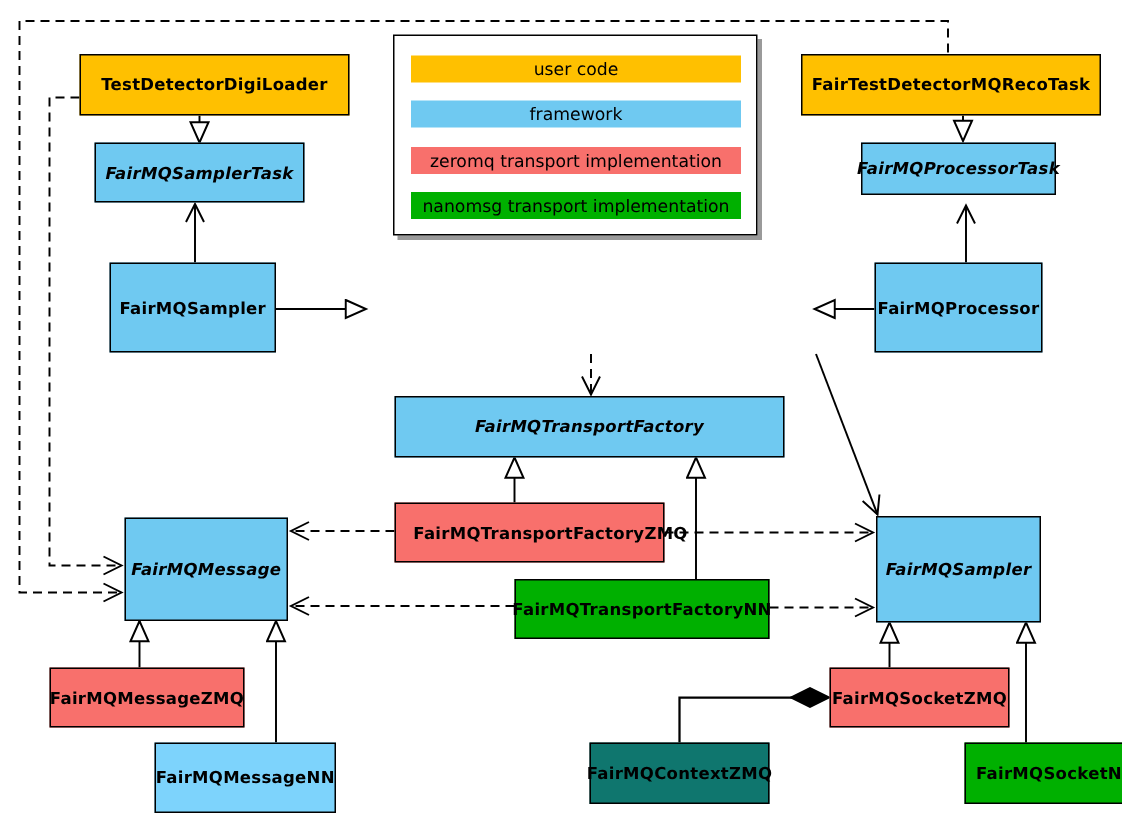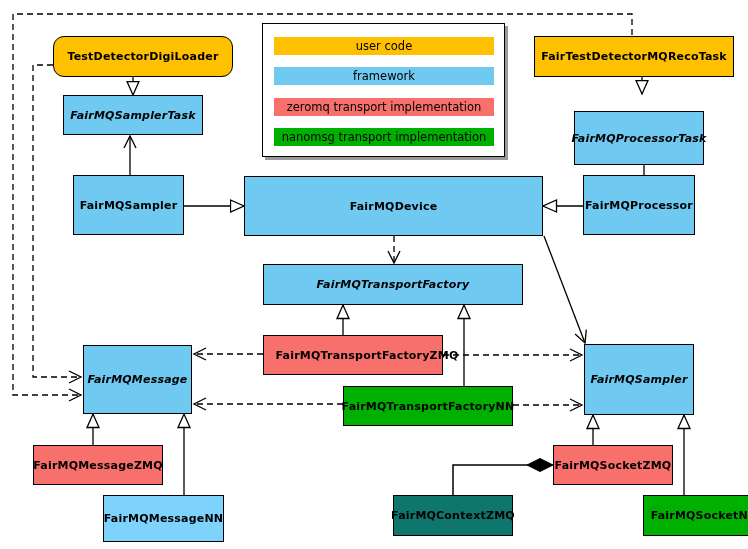--- a/index.html
+++ b/index.html
@@ -68,31 +68,30 @@
     <polygon points="553,465 540,458.5 527,465 540,471.5" fill="#000" stroke="#000"></polygon>
   </svg>
 
   <div id="legend">
     <div class="legend-bar" style="top: 13px; background-color: rgb(255, 192, 0);">user code</div>
     <div class="legend-bar" style="top: 43px; background-color: rgb(111, 201, 241);">framework</div>
     <div class="legend-bar" style="top: 74px; background-color: rgb(248, 112, 108);">zeromq transport implementation</div>
     <div class="legend-bar" style="top: 104px; background-color: rgb(0, 176, 0);">nanomsg transport implementation</div>
   </div>
 
-  <div class="node" style="left: 53px; top: 36px; width: 180px; height: 41px; background-color: rgb(255, 192, 0); border-radius: 11px;">TestDetectorDigiLoader</div>
+  <div class="node" style="left: 53px; top: 36px; width: 180px; height: 41px; background-color: rgb(255, 192, 0);">TestDetectorDigiLoader</div>
 
   <div class="node" style="left: 534px; top: 36px; width: 200px; height: 41px; background-color: rgb(255, 192, 0);">FairTestDetectorMQRecoTask</div>
 
   <div class="node abstract" style="left: 63px; top: 95px; width: 140px; height: 40px; background-color: rgb(111, 201, 241);">FairMQSamplerTask</div>
 
-  <div class="node abstract" style="left: 574px; top: 111px; width: 130px; height: 54px; background-color: rgb(111, 201, 241); font-style: italic;">FairMQProcessorTask</div>
+  <div class="node abstract" style="left: 574px; top: 95px; width: 130px; height: 35px; background-color: rgb(111, 201, 241); font-style: italic;">FairMQProcessorTask</div>
 
   <div class="node" style="left: 73px; top: 175px; width: 111px; height: 60px; background-color: rgb(111, 201, 241);">FairMQSampler</div>
 
-  <div class="node" style="left: 244px; top: 176px; width: 299px; height: 60px; background-color: rgb(111, 201, 241);">FairMQDevice</div>
 
   <div class="node" style="left: 583px; top: 175px; width: 112px; height: 60px; background-color: rgb(111, 201, 241);">FairMQProcessor</div>
 
   <div class="node abstract" style="left: 263px; top: 264px; width: 260px; height: 41px; background-color: rgb(111, 201, 241);">FairMQTransportFactory</div>
 
   <div class="node" style="left: 263px; top: 335px; width: 180px; height: 40px; background-color: rgb(248, 112, 108); padding-left: 28px;">FairMQTransportFactoryZMQ</div>
 
   <div class="node" style="left: 343px; top: 386px; width: 170px; height: 40px; background-color: rgb(0, 176, 0);">FairMQTransportFactoryNN</div>
 
   <div class="node abstract" style="left: 83px; top: 345px; width: 109px; height: 69px; background-color: rgb(111, 201, 241);">FairMQMessage</div>

